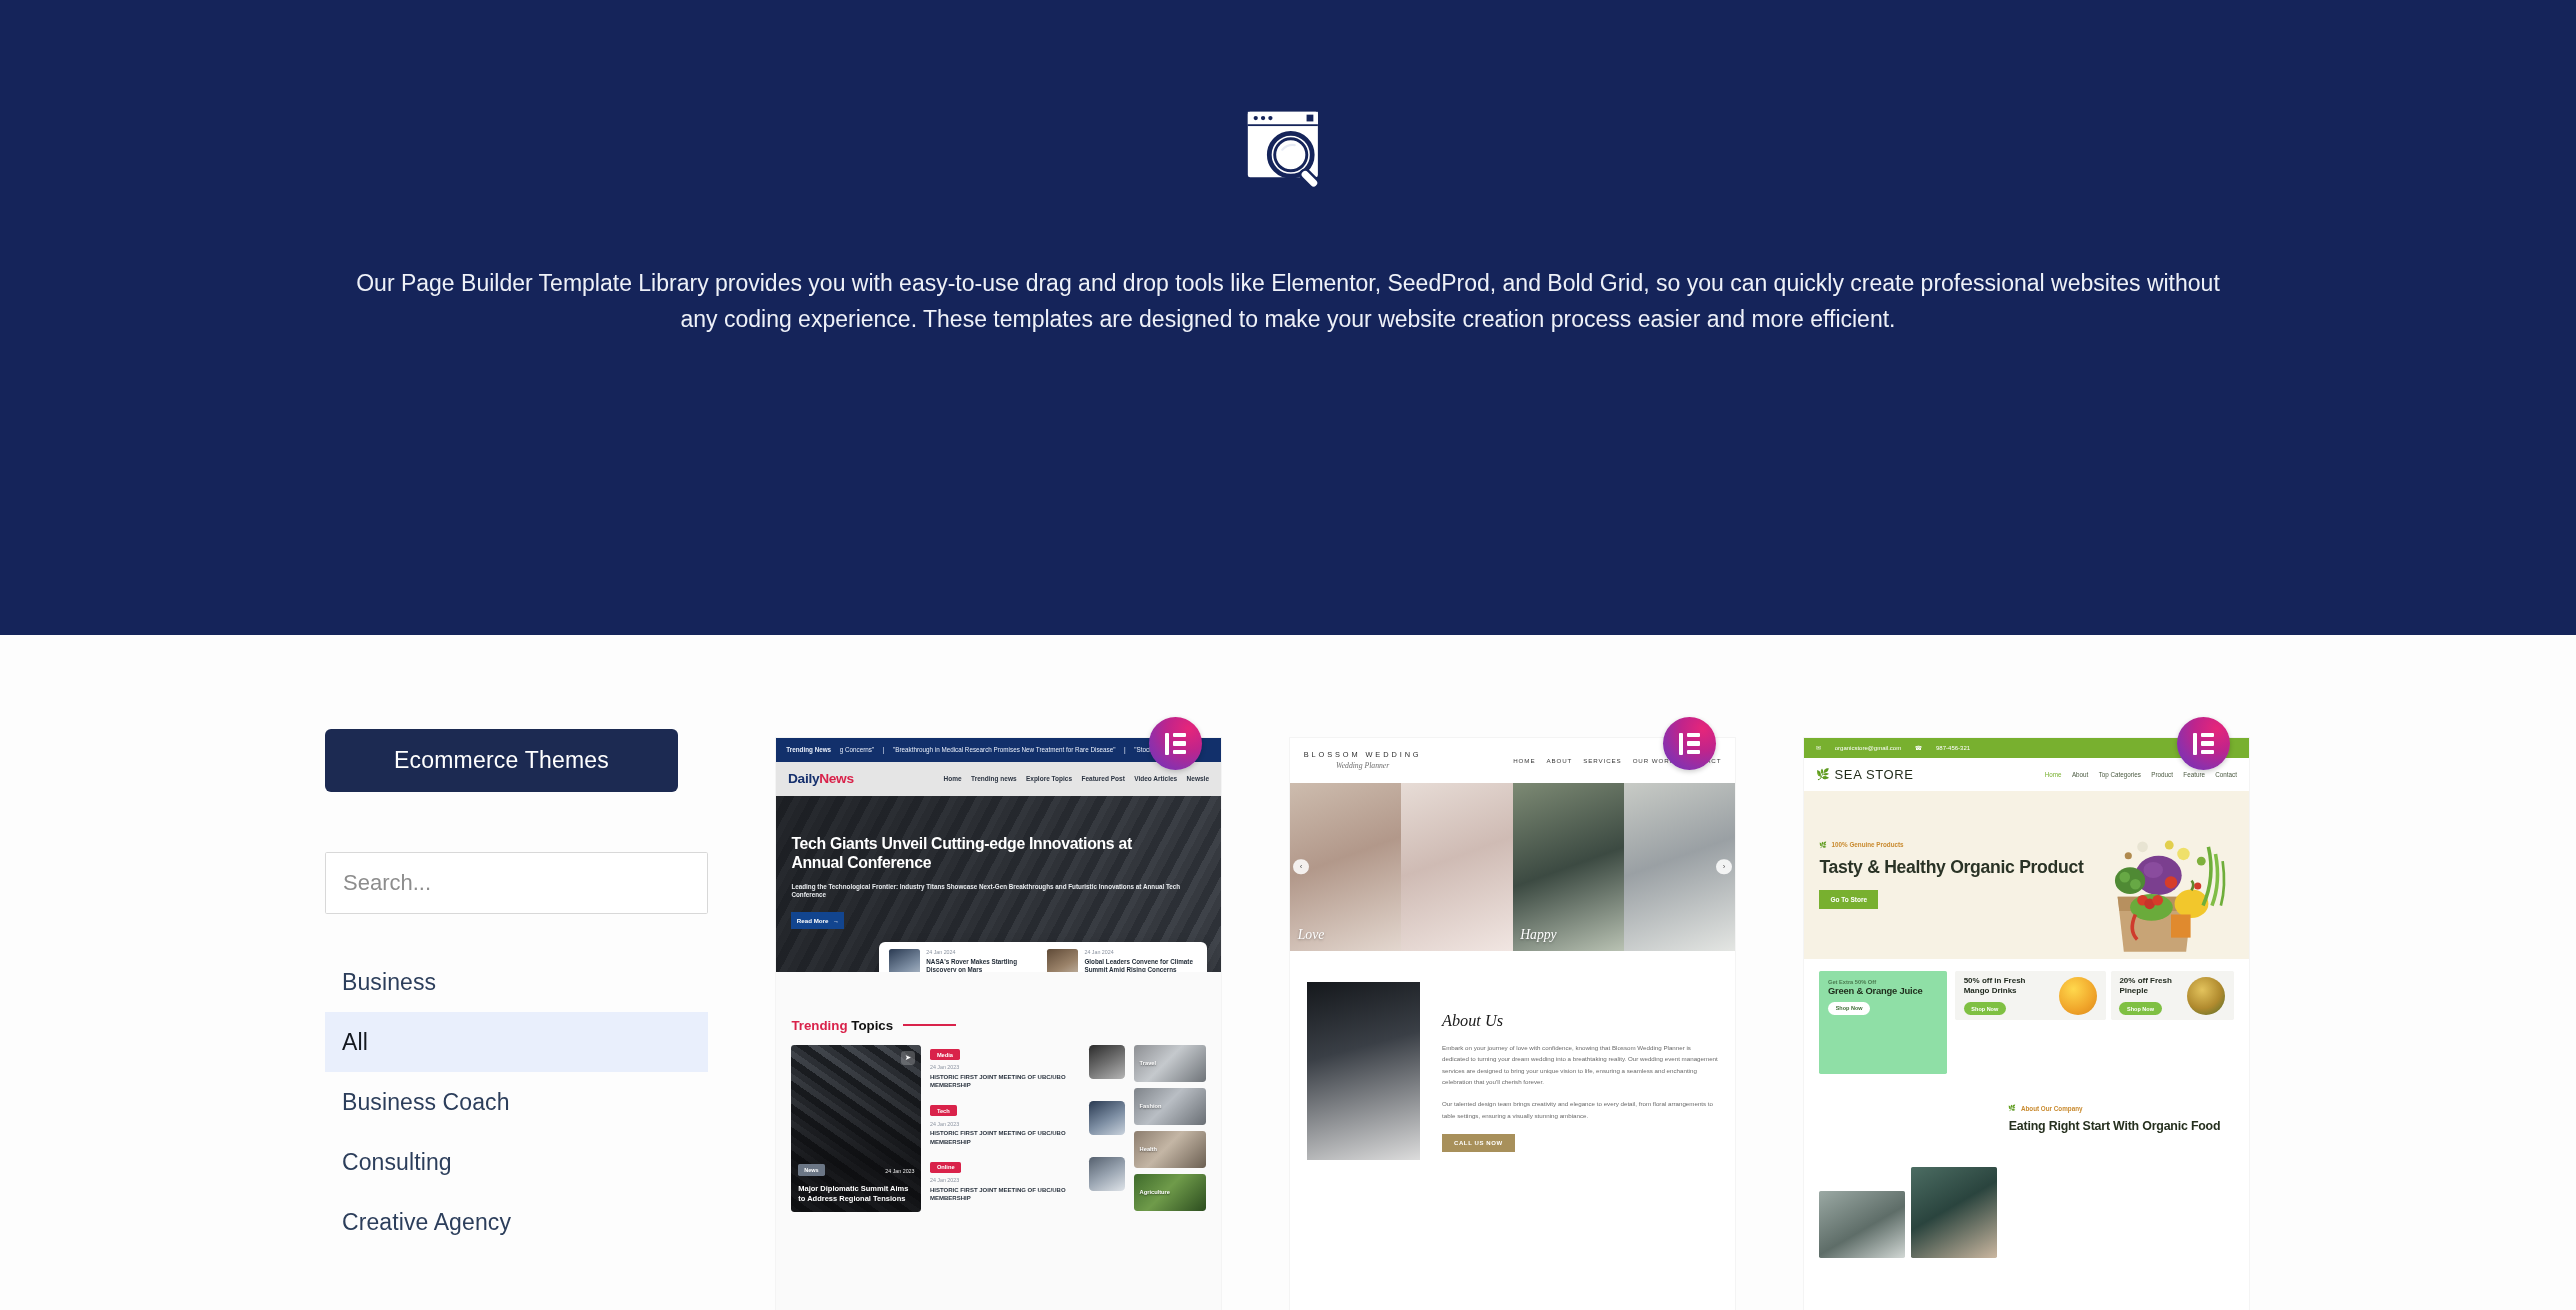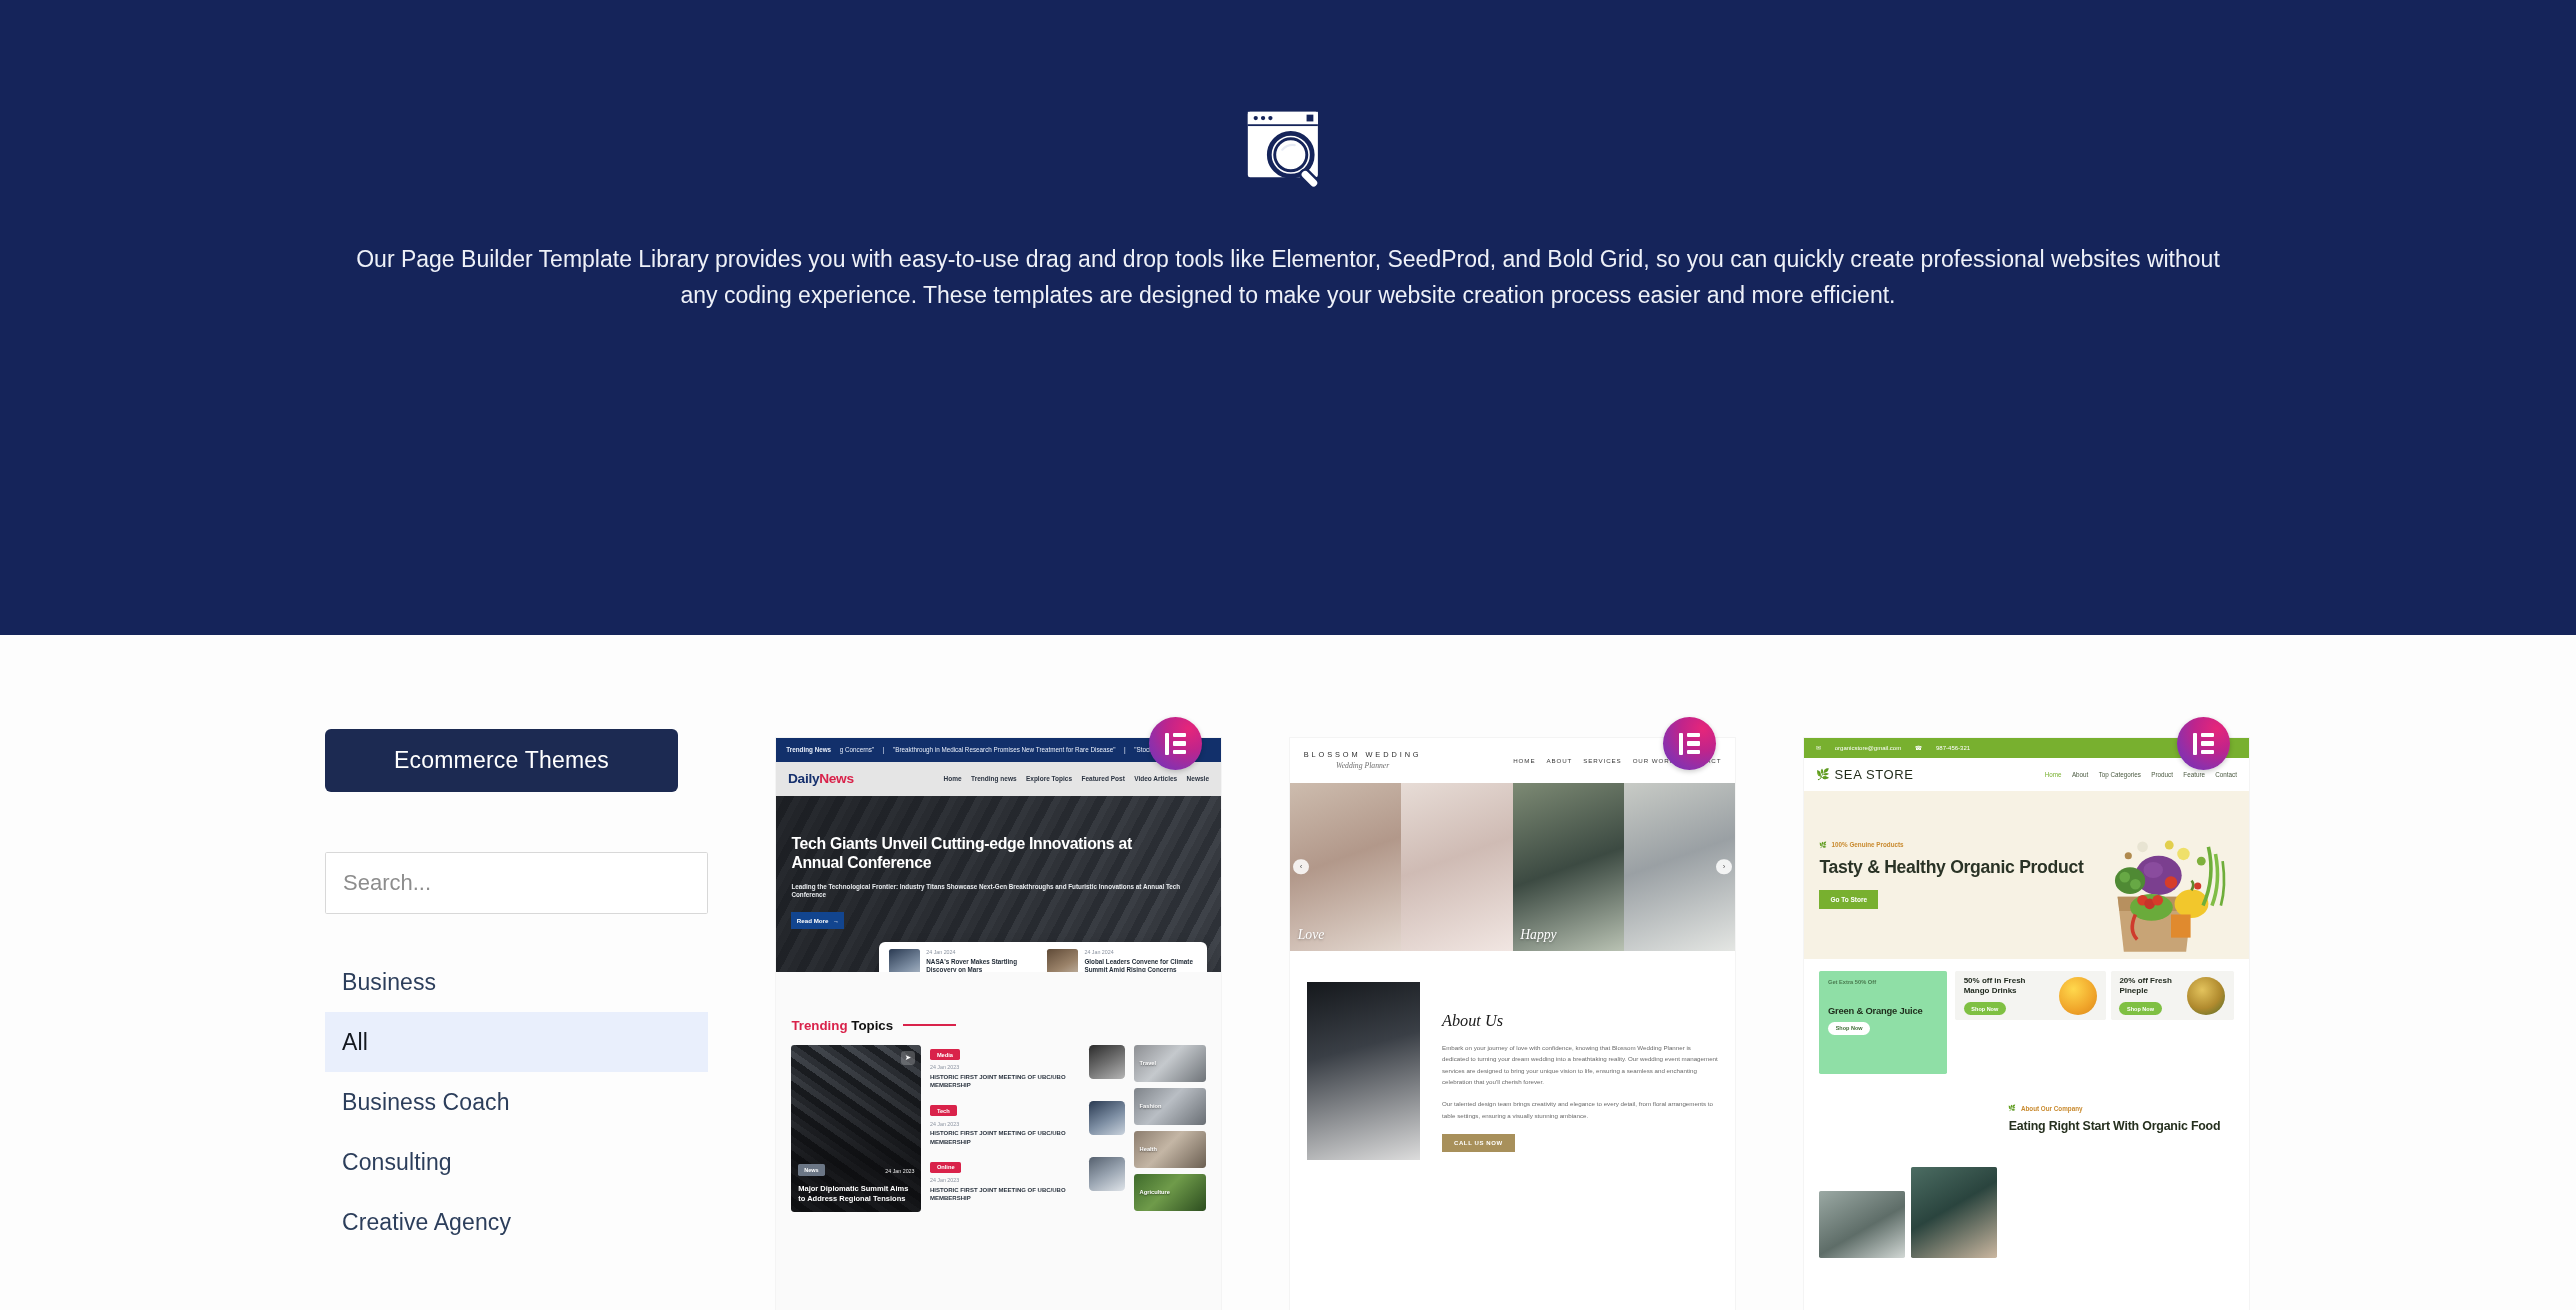--- a/index.html
+++ b/index.html
@@ -29,21 +29,21 @@
     line-height: 1.05;
     text-align: center;
   }
   .hero-sub {
     color: #eef1f8;
     font-size: 23px;
     font-weight: 400;
     line-height: 1.55;
     text-align: center;
     width: 1867px;
-    margin-top: 33px;
+    margin-top: 57px;
   }
 
   
   .page-body {
     width: 2576px; height: 675px;
     background: #fdfdfd;
     display: flex;
     padding-left: 325px;
     padding-top: 94px;
     gap: 0;
@@ -253,21 +253,21 @@
     padding: 0 15.4px; position: relative; overflow: hidden; }
   .ss-kicker { font-size: 6.3px; color: #c98a2e; font-weight: 700; display: flex; align-items: center; gap: 4.3px; }
   .ss-h1 { font-size: 17.6px; font-weight: 700; color: #2a3326; line-height: 1.25; margin-top: 8.6px; letter-spacing: -0.3px; }
   .ss-btn { margin-top: 11px; background: #78b02f; color: #fff; font-size: 6.5px;
     font-weight: 600; padding: 6px 11px; display: inline-block; }
   .ss-veg { position: absolute; right: 5.1px; bottom: 0; width: 178px; height: 146px; }
   .ss-promos { background: #fff; padding: 12px 15.4px 0; display: flex; gap: 7.7px; height: 128px; }
   .ss-big { flex: 0 0 128px; height: 103px; background: #8fdfa6; border-radius: 1.7px;
     padding: 7.7px 8.6px; position: relative; overflow: hidden; }
   .ss-big-k { font-size: 5.7px; color: #4a7a4f; font-weight: 600; }
-  .ss-big-t { font-size: 9.4px; font-weight: 700; color: #1f2d1c; margin-top: 20px; letter-spacing: -0.2px; }
+  .ss-big-t { font-size: 9.4px; font-weight: 700; color: #1f2d1c; margin-top: 0; letter-spacing: -0.2px; }
   .ss-shop { margin-top: 6px; display: inline-block; background: #fff; color: #3d6b34;
     font-size: 5.5px; font-weight: 700; padding: 3.4px 7.7px; border-radius: 7.7px; }
   .ss-shop.g { background: #7fc043; color: #fff; }
   .ss-col { flex: 1; display: flex; flex-direction: row; gap: 5.1px; }
   .ss-sm { height: 49px; background: #f4f4f1; border-radius: 1.7px; display: flex;
     align-items: center; gap: 6.9px; padding: 0 8.6px; }
   .ss-sm-t { font-size: 8px; font-weight: 700; color: #222b20; line-height: 1.25; }
   .ss-fruit { width: 38px; height: 38px; flex: 0 0 38px; border-radius: 50%; }
   .f-mango { background: radial-gradient(circle at 38% 32%, #ffd84d, #f0a52a 60%, #d98518); }
   .f-pine { background: radial-gradient(circle at 40% 34%, #e3c35d, #b08a2e 55%, #4e6d2b); }

